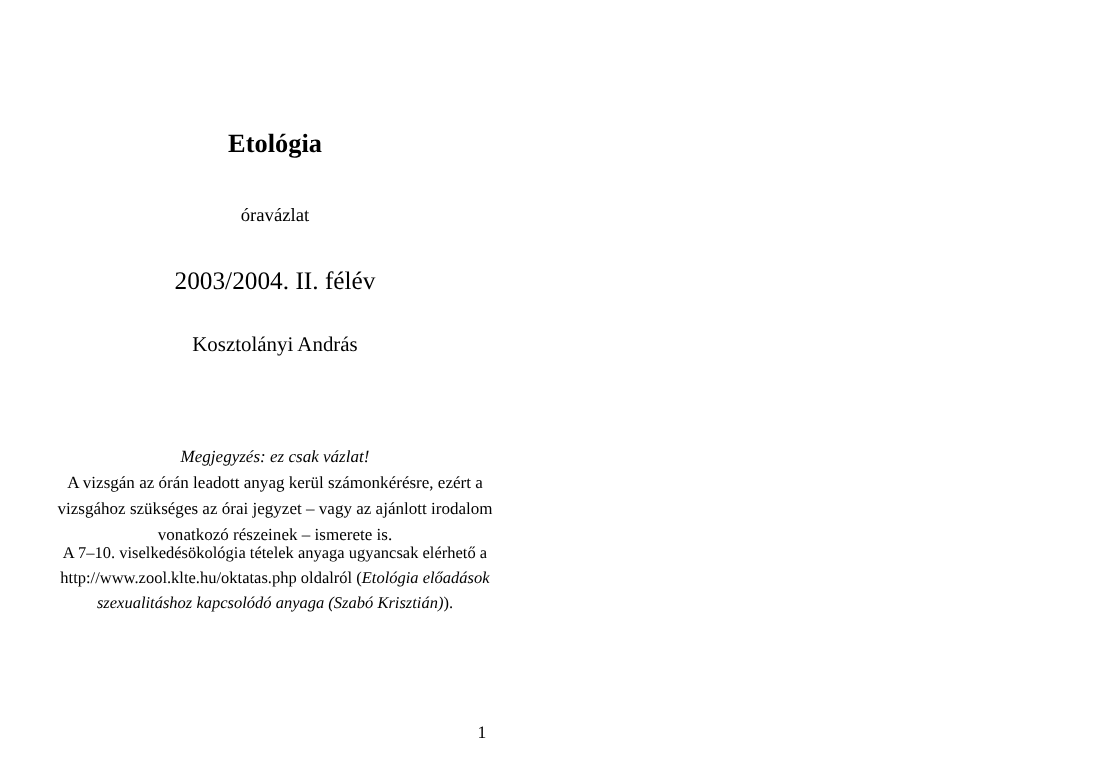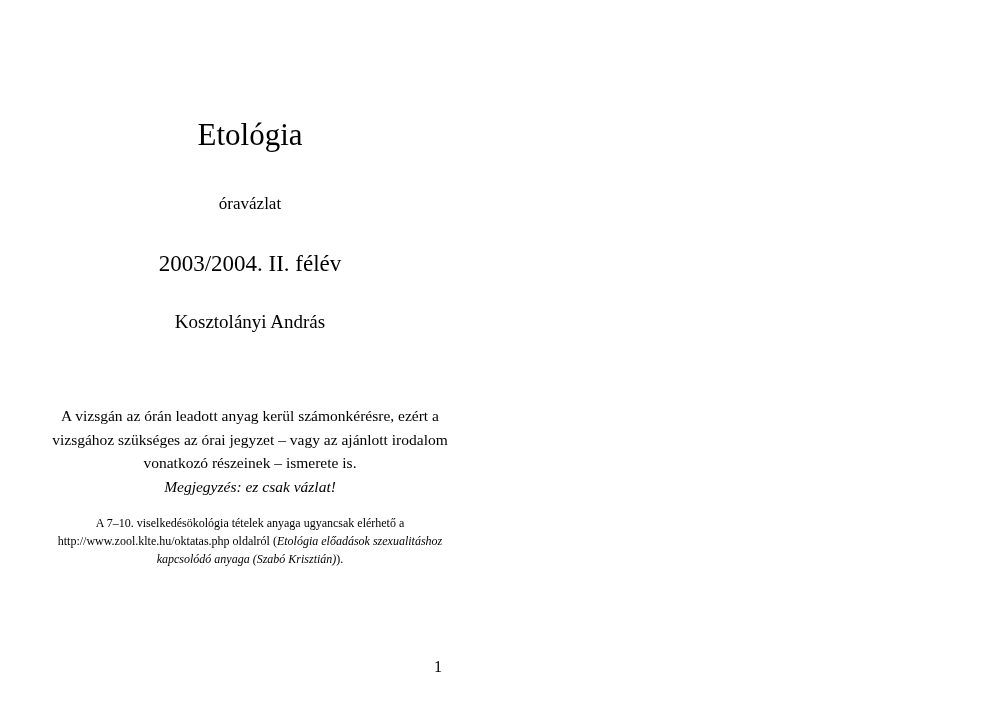--- a/index.html
+++ b/index.html
@@ -40,22 +40,22 @@
 
   
   #title-block {
     position: absolute;
     left: 0;
     top: 118px;
     width: 500px;
     text-align: center;
   }
   #doc-title {
-    font-size: 31px;
-    font-weight: normal;
+    font-size: 24px;
+    font-weight: bold;
     line-height: 1.1;
     margin: 0;
   }
   #doc-subtitle {
     font-size: 17px;
     font-weight: normal;
     margin: 0;
     padding-top: 42px;
   }
   #doc-term {
@@ -80,24 +80,24 @@
   }
   #note-emphasis {
     font-style: italic;
     display: block;
   }
   #note-body { display: block; }
 
   #link-block {
     position: absolute;
     left: 30px;
-    top: 514px;
+    top: 492px;
     width: 440px;
     text-align: center;
-    font-size: 12px;
+    font-size: 15px;
     line-height: 1.52;
   }
   .italic { font-style: italic; }
 
   
   .folio {
     position: absolute;
     top: 658px;
     font-size: 16px;
   }
@@ -111,22 +111,22 @@
 <div class="page" id="page-left">
 
   <div id="title-block">
     <h1 id="doc-title">Etológia</h1>
     <p id="doc-subtitle">óravázlat</p>
     <p id="doc-term">2003/2004. II. félév</p>
     <p id="doc-author">Kosztolányi András</p>
   </div>
 
   <div id="note-block">
+    <span id="note-emphasis">Megjegyzés: ez csak vázlat!</span>
     <span id="note-body">A vizsgán az órán leadott anyag kerül számonkérésre, ezért a vizsgához szükséges az órai jegyzet – vagy az ajánlott irodalom vonatkozó részeinek – ismerete is.</span>
-    <span id="note-emphasis">Megjegyzés: ez csak vázlat!</span>
   </div>
 
   <div id="link-block">
     <span>A 7–10. viselkedésökológia tételek anyaga ugyancsak elérhető a http://www.zool.klte.hu/oktatas.php oldalról (</span><span class="italic">Etológia előadások szexualitáshoz kapcsolódó anyaga (Szabó Krisztián)</span><span>).</span>
   </div>
 
   <div class="folio" id="folio-left">1</div>
 </div>
 
 <div class="page" id="page-right">

